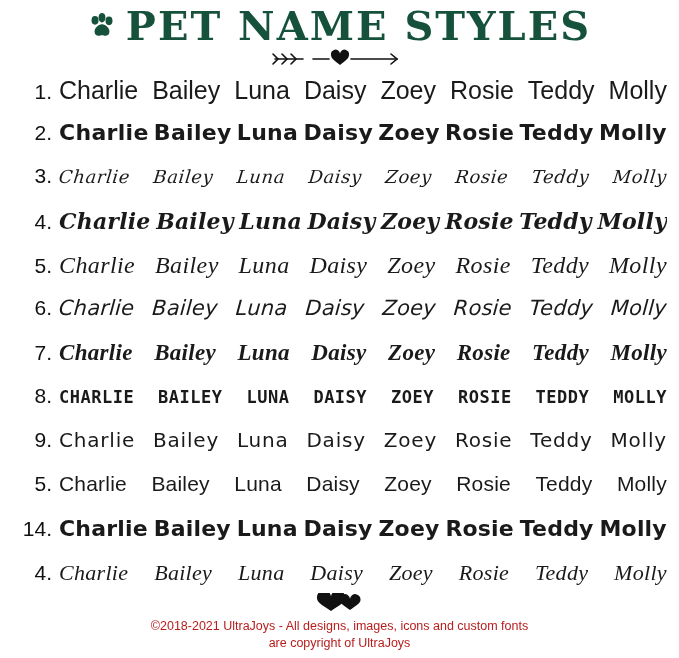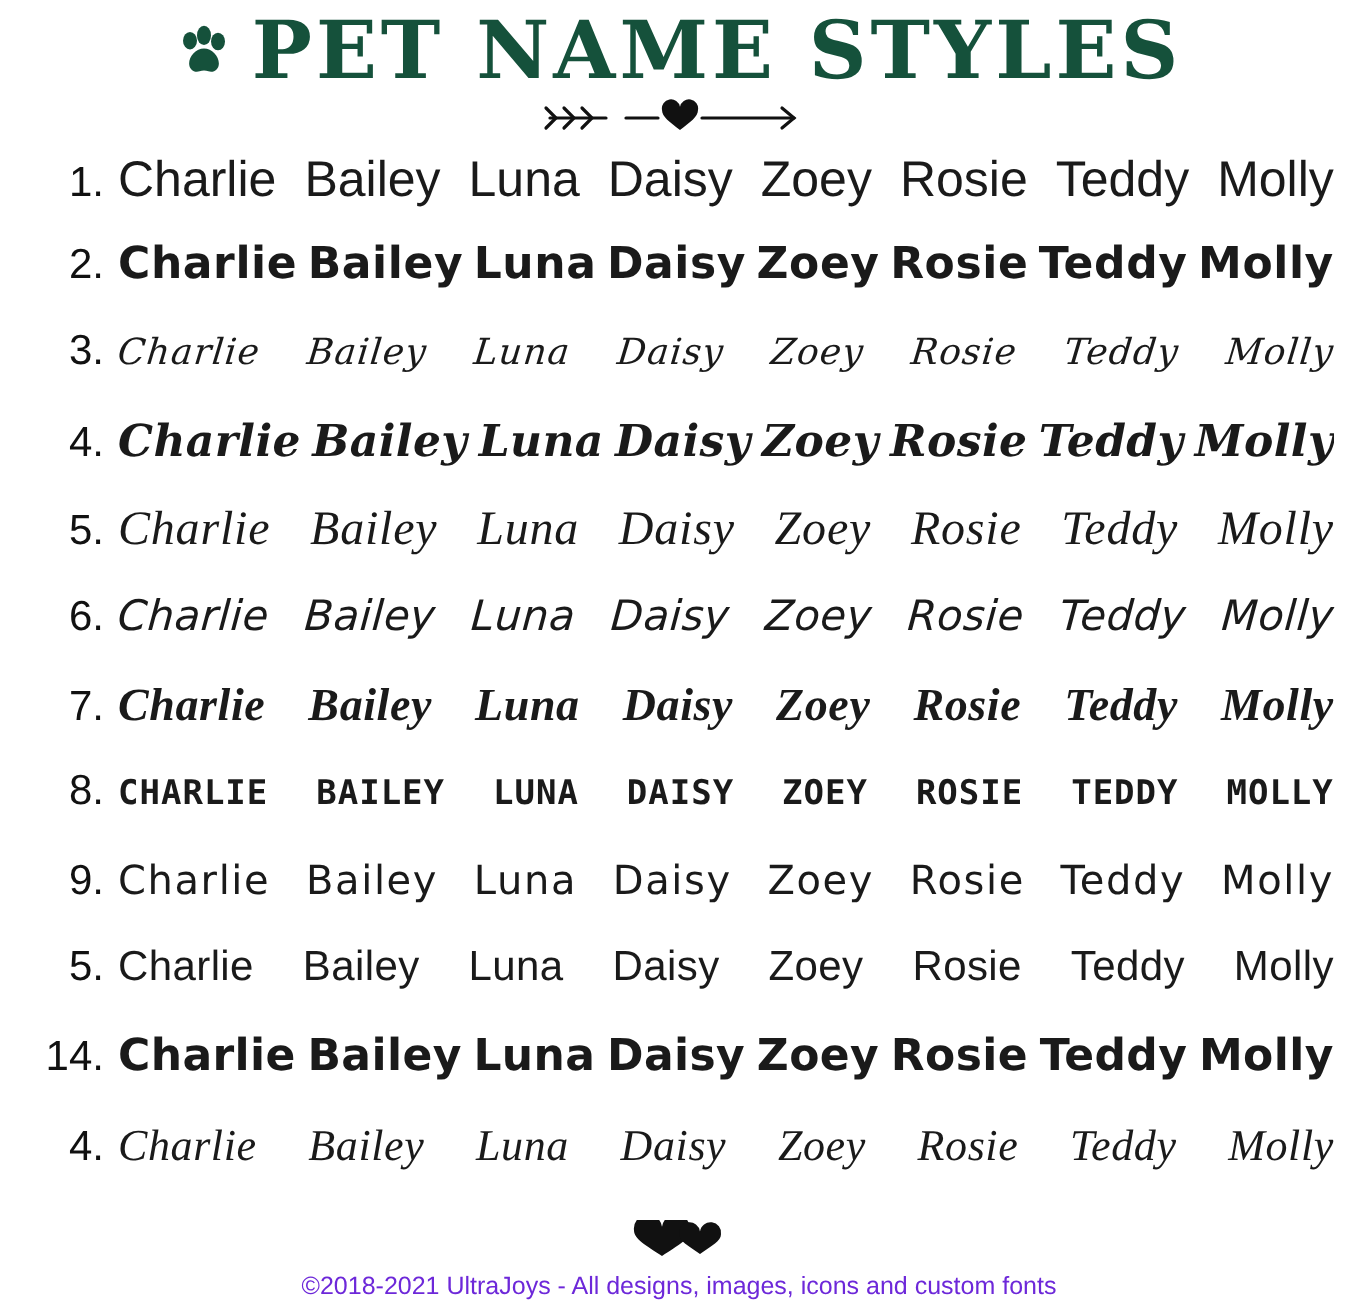--- a/index.html
+++ b/index.html
@@ -107,21 +107,21 @@
   .hearts {
     height: 22px;
     display: flex;
     justify-content: center;
     align-items: center;
     margin-bottom: 4px;
   }
   .footer-line {
     font-family: "Liberation Sans", sans-serif;
     font-size: 12.5px;
-    color: #6d28d9;
+    color: #b91c1c;
     line-height: 17px;
   }
 </style>
 </head>
 <body>
 
 <div class="header">
   <span class="paw-icon">
     <svg viewBox="0 0 64 64" width="28" height="28" aria-hidden="true">
       <ellipse cx="16" cy="19" rx="8" ry="10" fill="#15513b"></ellipse>
@@ -321,13 +321,14 @@
 </div>
 
 <div class="footer">
   <div class="hearts">
     <svg width="52" height="20" viewBox="0 0 52 20" aria-hidden="true">
       <path d="M17 18C9 12.5 3 9.5 3 5.2A4.6 4.6 0 0 1 17 3.4 4.6 4.6 0 0 1 31 5.2C31 9.5 25 12.5 17 18z" fill="#111111"></path>
       <path d="M36 17c-6-4.3-10.5-6.6-10.5-9.9A3.6 3.6 0 0 1 36 5.7 3.6 3.6 0 0 1 46.5 7.1C46.5 10.4 42 12.7 36 17z" fill="#111111"></path>
     </svg>
   </div>
   <div class="footer-line">©2018-2021 UltraJoys - All designs, images, icons and custom fonts</div>
+  <div class="footer-line">are copyright of UltraJoys</div>
 </div>
 
 </body></html>

